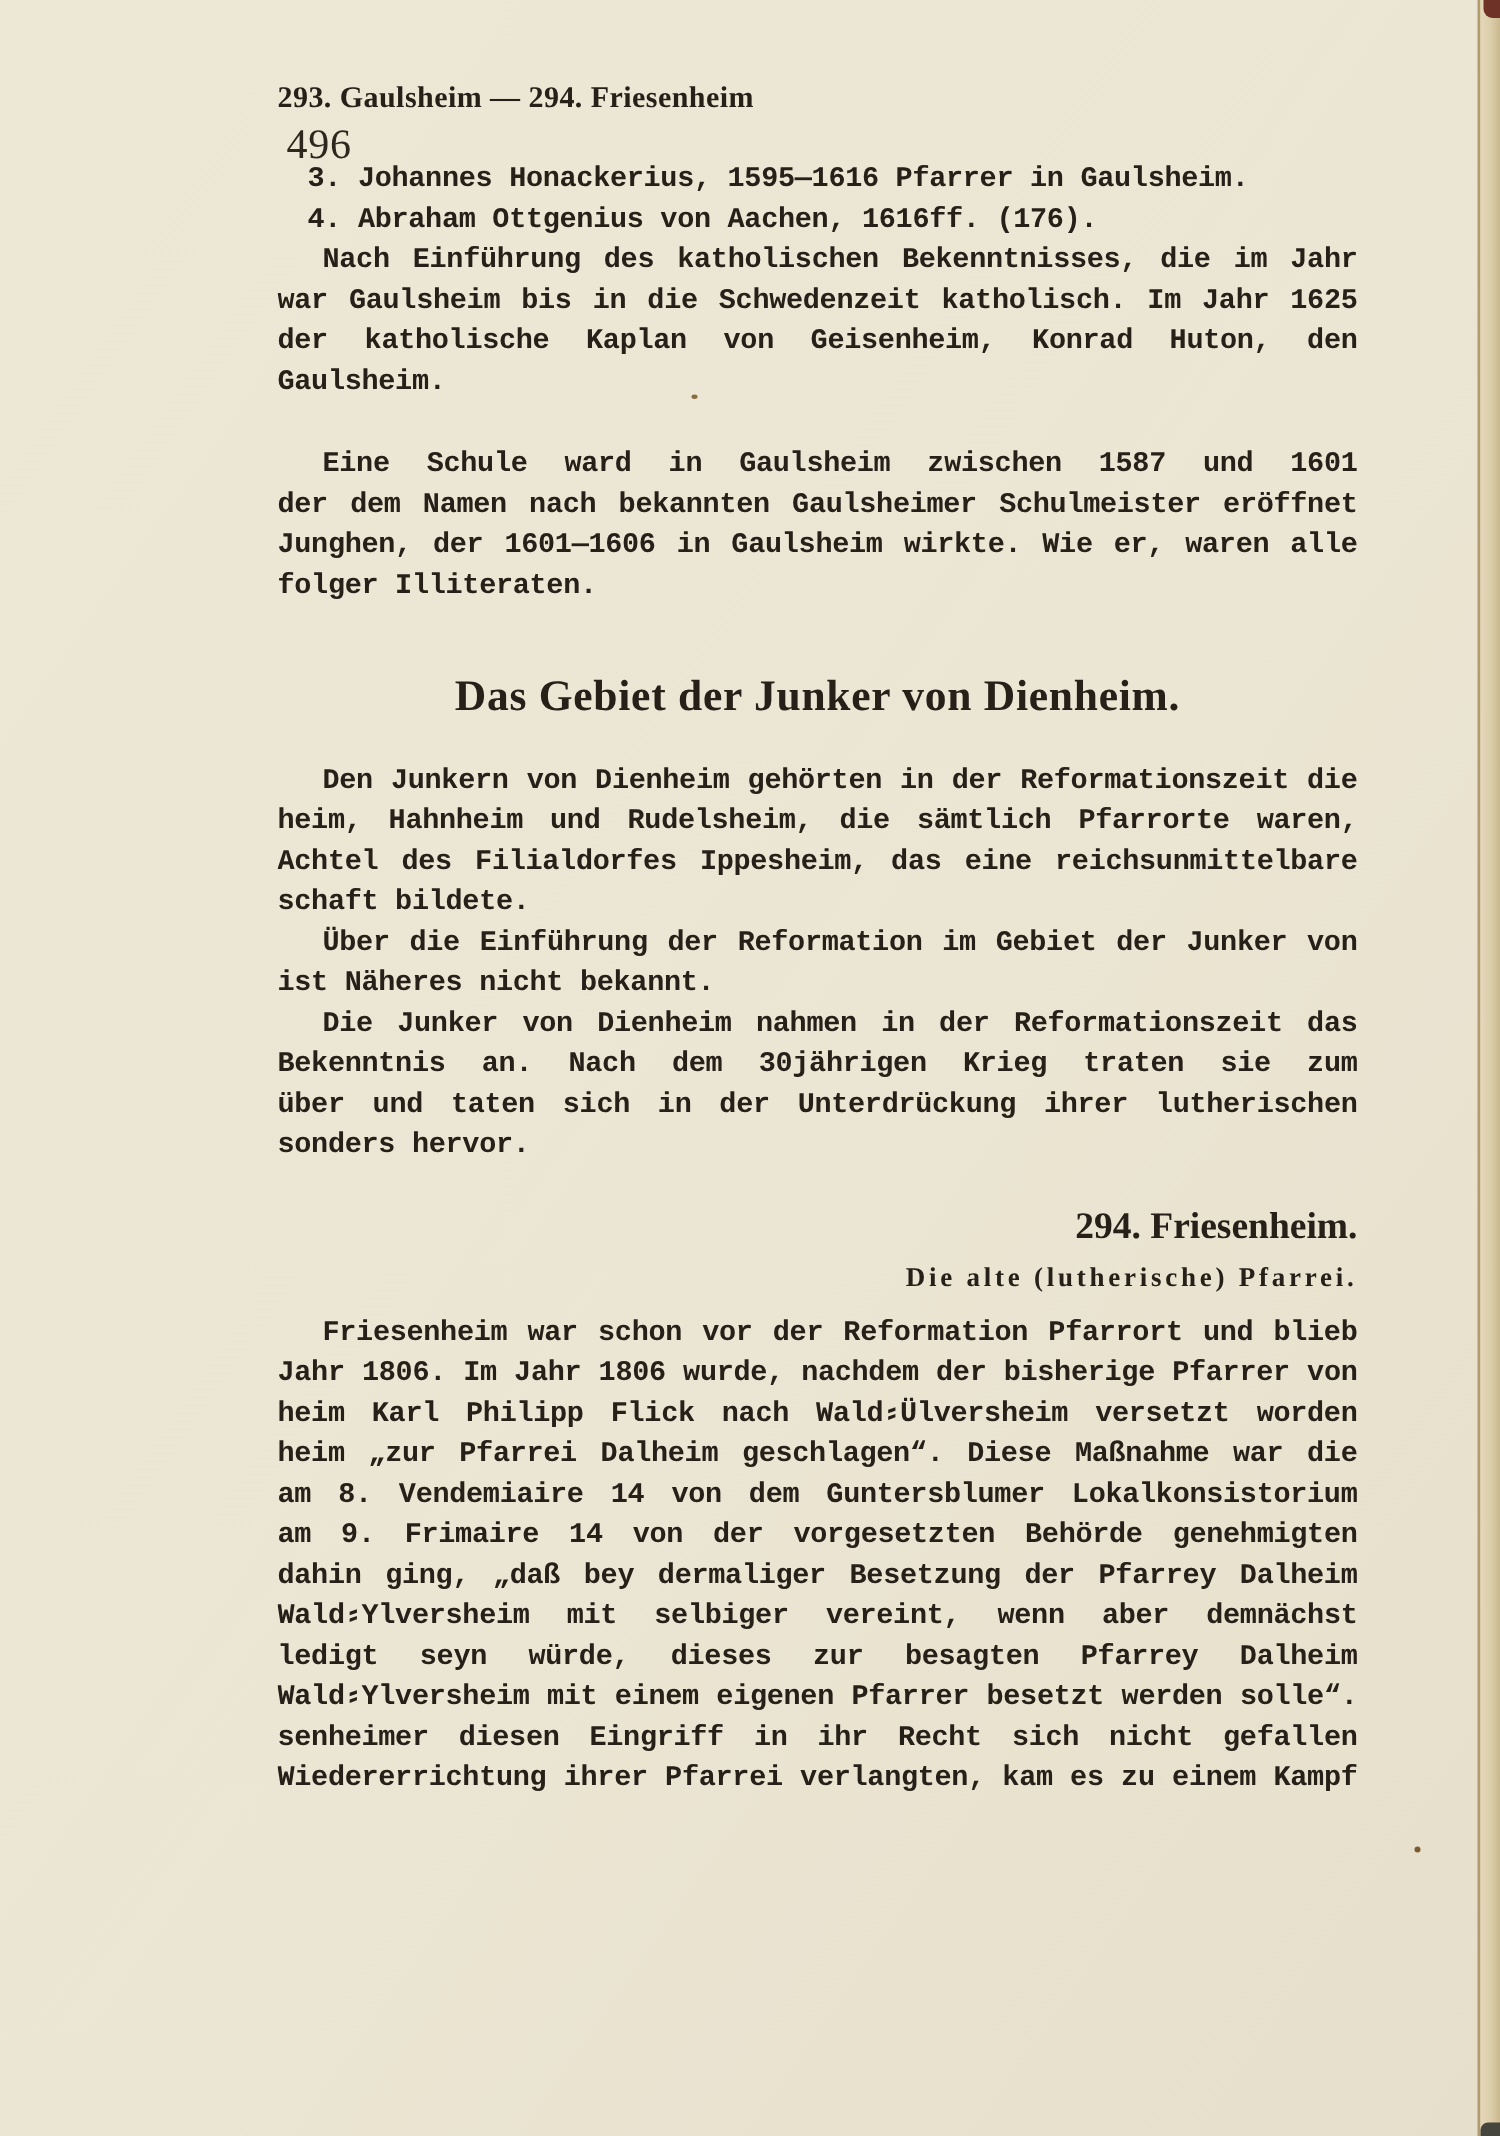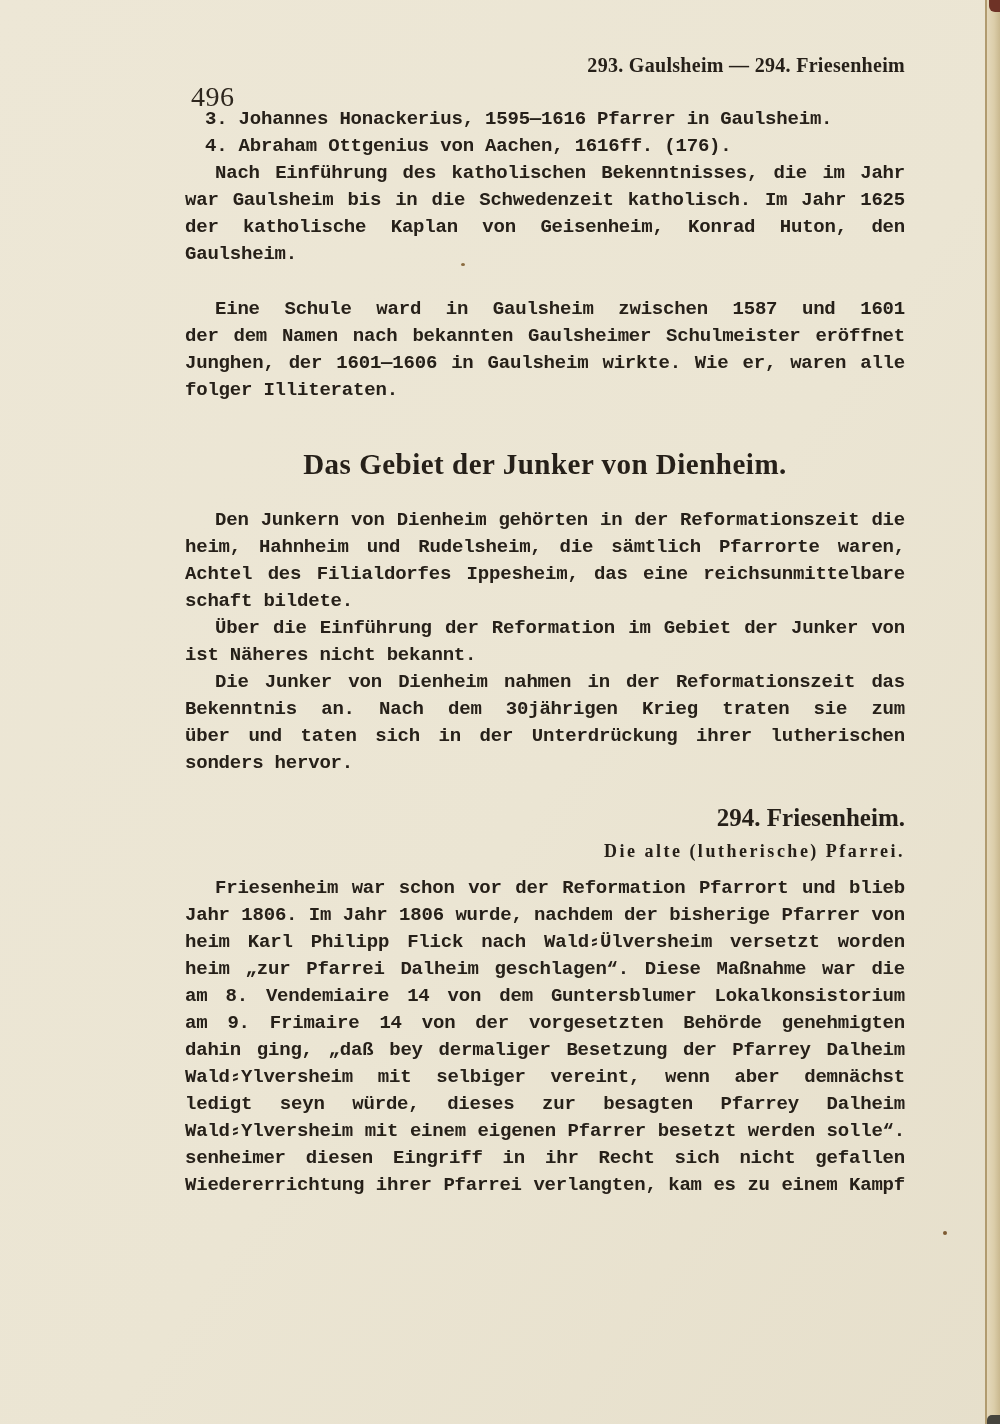--- a/index.html
+++ b/index.html
@@ -33,21 +33,21 @@
 
   
   .column { position:absolute; left:185px; top:54px; width:720px; }
 
   .header-row { position:relative; height:26px; margin-bottom:26px; }
   .page-number {
     position:absolute; left:6px; top:1px;
     font-size:28px; font-weight:normal; letter-spacing:0.5px; color:#2e271e;margin-top:26px;
   }
   .running-header {
-    text-align:right; font-size:20px; font-weight:bold;
+    text-align:left; font-size:20px; font-weight:bold;
     letter-spacing:0.3px; color:#262019;
   }
 
   .para { margin:0;font-family:Liberation Mono, monospace; }
   .line {
     font-size:19px; font-weight:bold; line-height:27px;
     letter-spacing:-0.2px;
     text-align:justify; text-align-last:justify;
     overflow:hidden; white-space:nowrap;
   }

